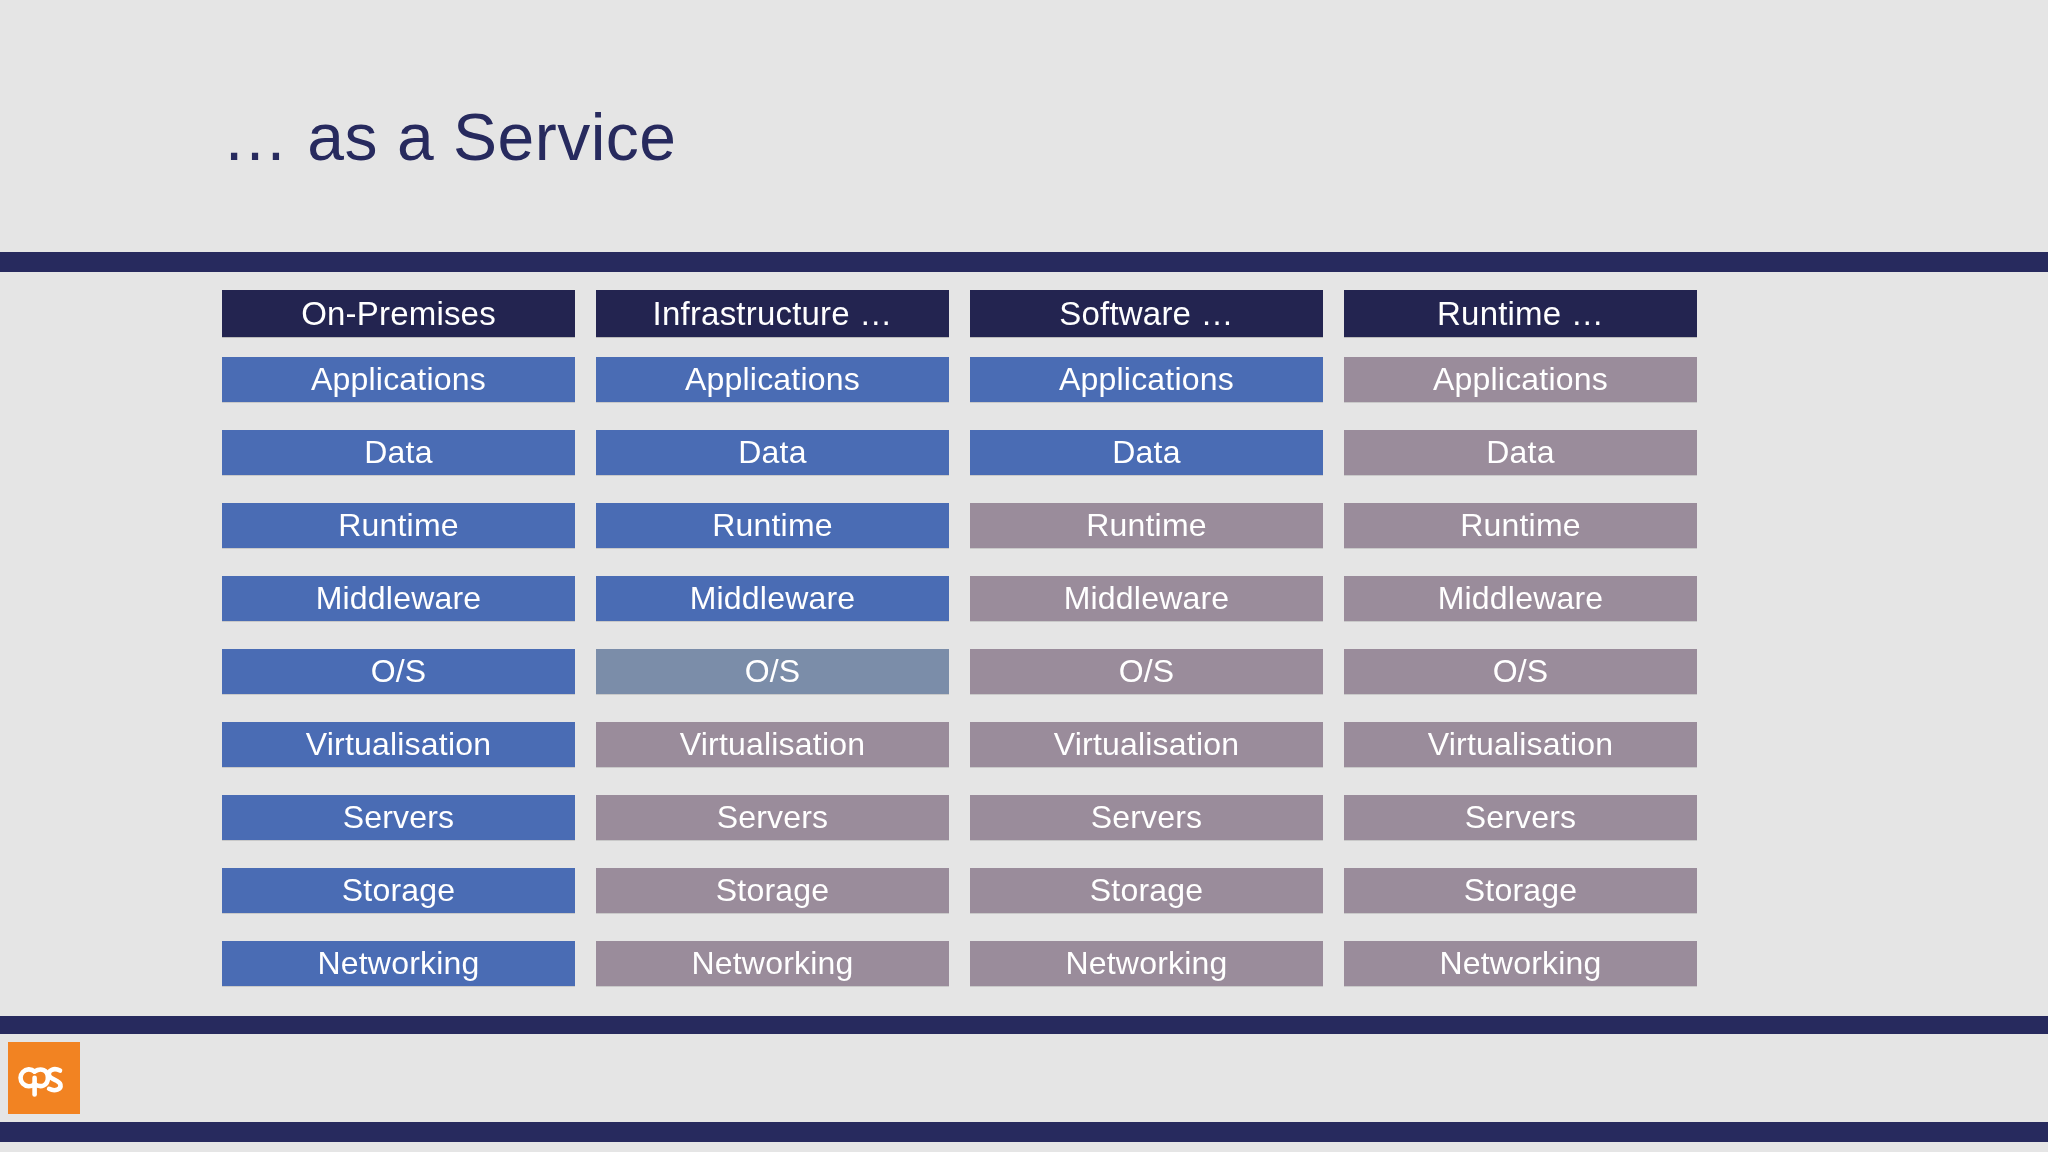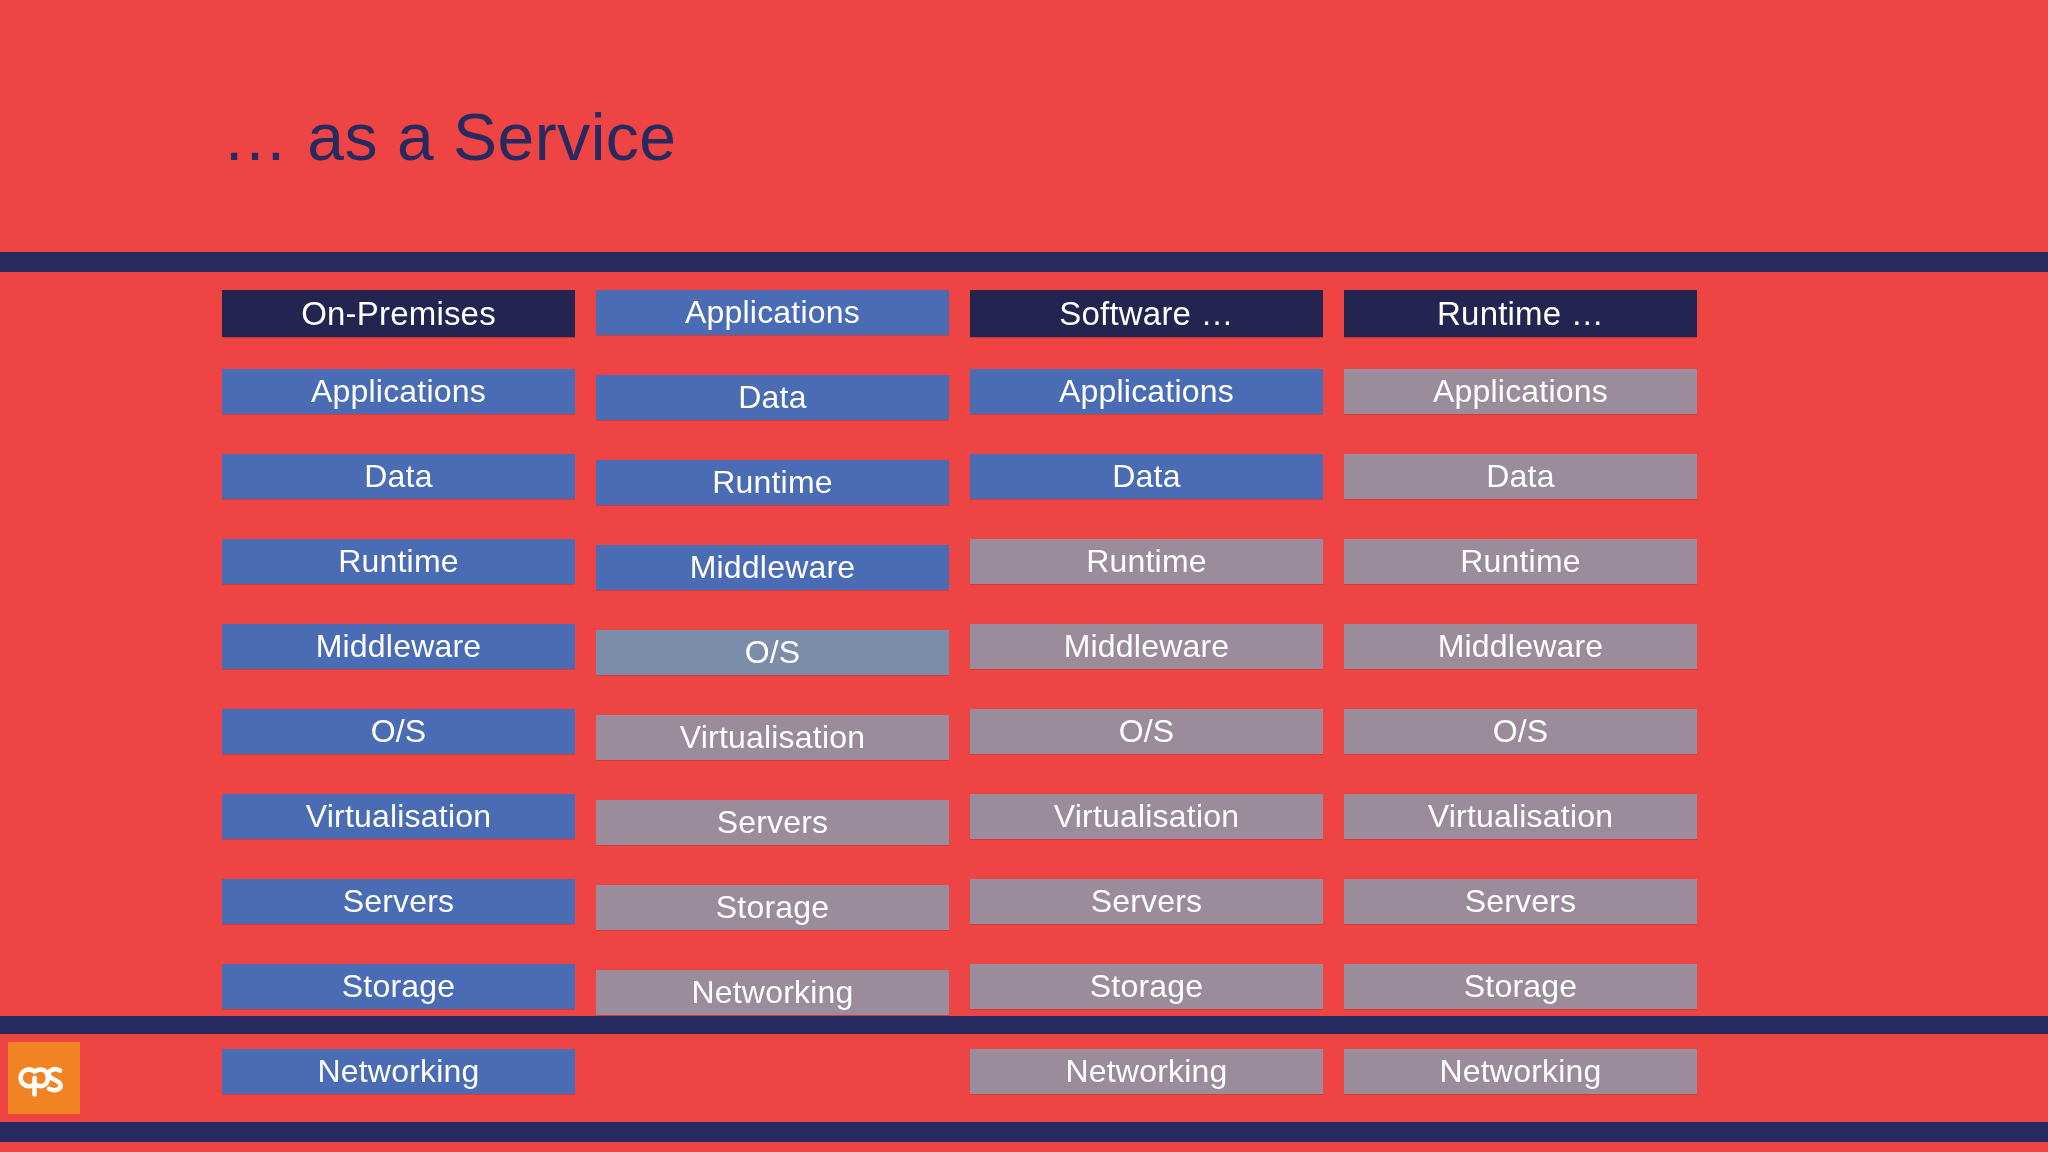--- a/index.html
+++ b/index.html
@@ -13,21 +13,21 @@
     height: 1152px;
     position: relative;
     overflow: hidden;
     font-family: "Liberation Sans", sans-serif;
     -webkit-font-smoothing: antialiased;
   }
 
   .slide {
     position: absolute;
     inset: 0;
-    background: #ef4444;
+    background: #e5e5e5;
   }
 
   
   .title {
     position: absolute;
     left: 222px;
     top: 104px;
     font-family: "Liberation Sans", sans-serif;
     font-size: 66px;
     font-weight: 400;
@@ -56,21 +56,20 @@
     width: 1456px;
     height: 700px;
     display: grid;
     grid-template-columns: repeat(4, 353px);
     column-gap: 21px;
     align-content: start;
   }
   .column {
     display: flex;
     flex-direction: column;
-    gap: 12px;
   }
   .col-header {
     height: 47px;
     display: flex;
     align-items: center;
     justify-content: center;
     background: #232450;
     color: #ffffff;
     font-size: 33px;
     font-weight: 400;
@@ -126,20 +125,21 @@
         <div class="cell tone-blue">Data</div>
         <div class="cell tone-blue">Runtime</div>
         <div class="cell tone-blue">Middleware</div>
         <div class="cell tone-blue">O/S</div>
         <div class="cell tone-blue">Virtualisation</div>
         <div class="cell tone-blue">Servers</div>
         <div class="cell tone-blue">Storage</div>
         <div class="cell tone-blue">Networking</div>
       </div>
       <div class="column">
+        <div class="col-header">Infrastructure …</div>
         <div class="cell tone-blue">Applications</div>
         <div class="cell tone-blue">Data</div>
         <div class="cell tone-blue">Runtime</div>
         <div class="cell tone-blue">Middleware</div>
         <div class="cell tone-steel">O/S</div>
         <div class="cell tone-mauve">Virtualisation</div>
         <div class="cell tone-mauve">Servers</div>
         <div class="cell tone-mauve">Storage</div>
         <div class="cell tone-mauve">Networking</div>
       </div>

